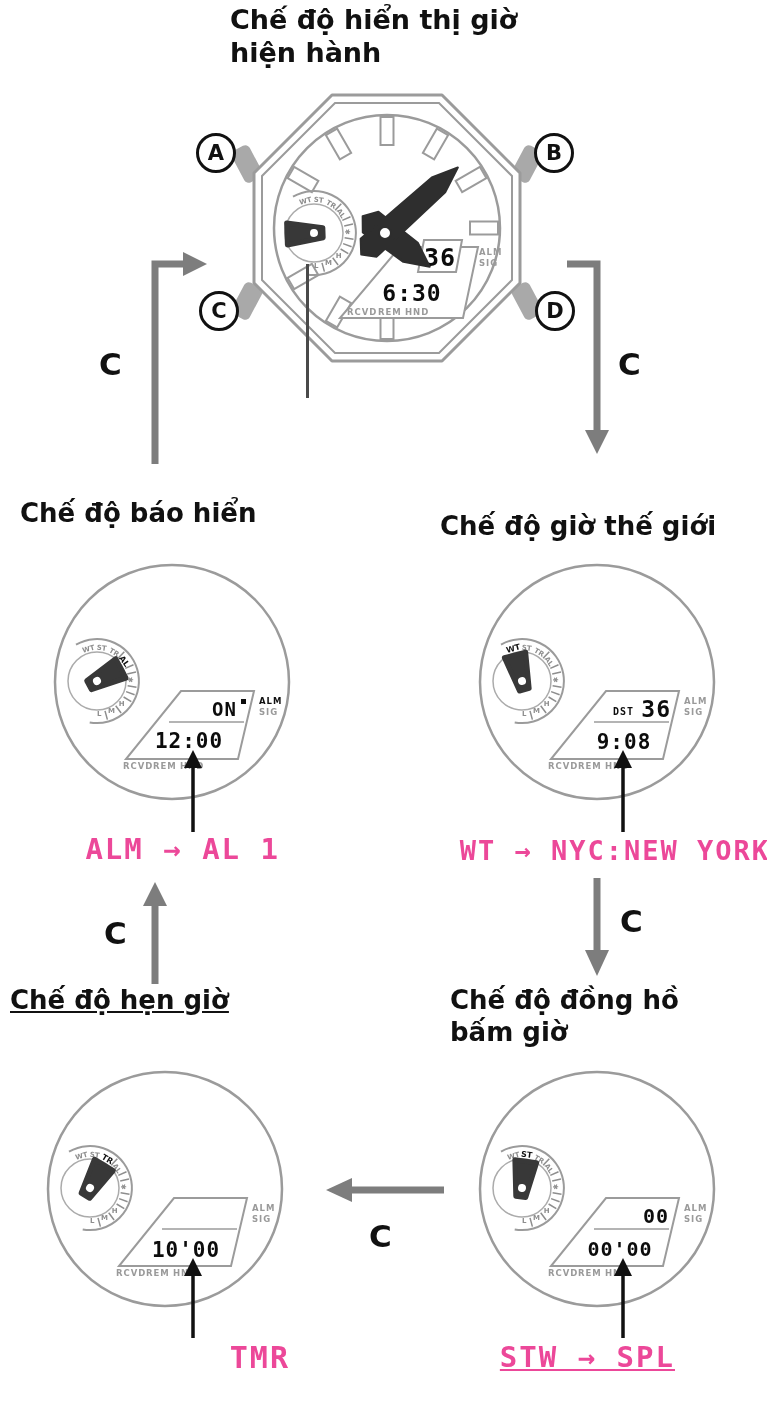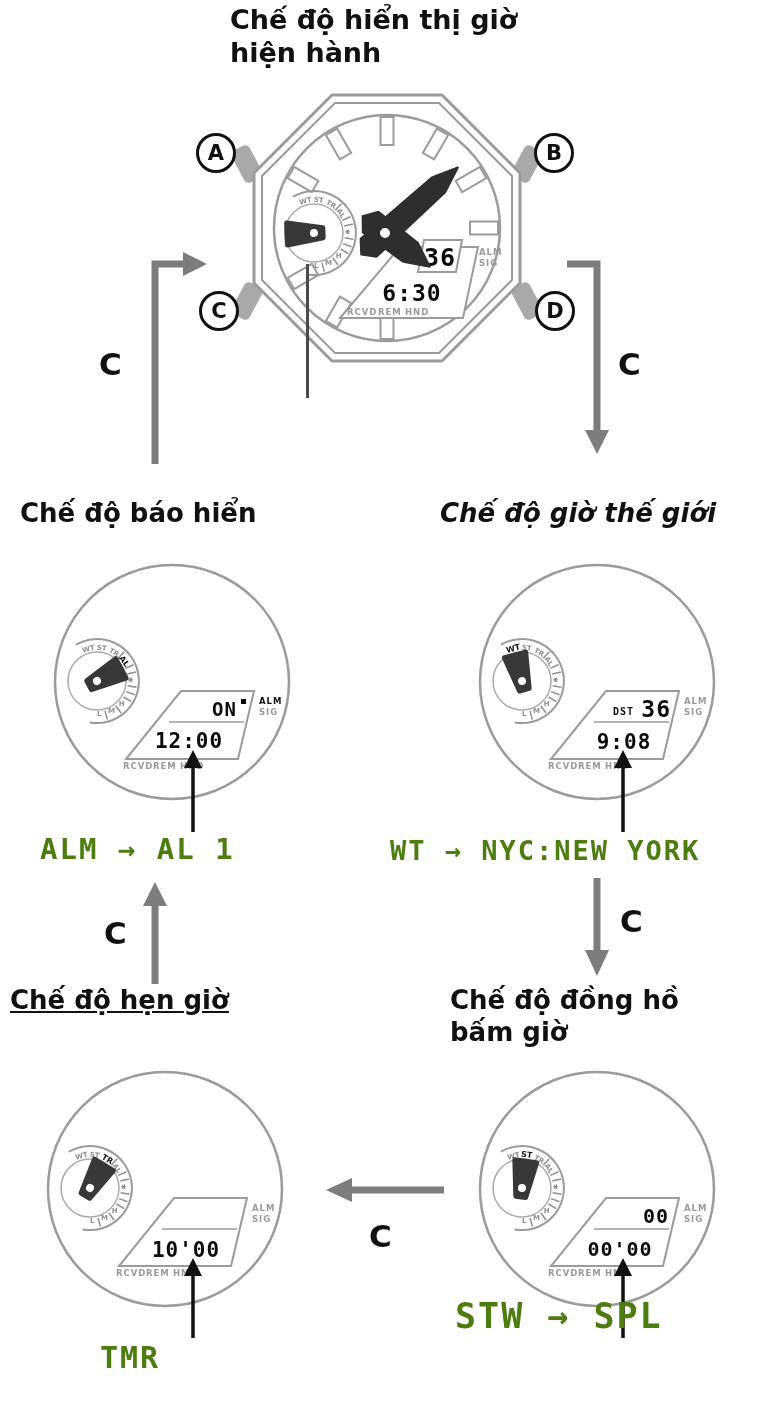--- a/index.html
+++ b/index.html
@@ -1,22 +1,22 @@
 <!DOCTYPE html>
 <html><head>
 <meta charset="utf-8">
 <style>
   html,body{margin:0;padding:0;background:#fff;}
   .stage{position:relative;width:767px;height:1402px;background:#fff;overflow:hidden;
          font-family:"DejaVu Sans",sans-serif;color:#111;}
   .abs{position:absolute;}
   .h{font-size:26px;font-weight:600;color:#111;line-height:1.22;}
   .title{font-size:27px;}
-  .digi{font-family:"DejaVu Sans Mono",monospace;font-weight:bold;color:#4d7c0f;
-        text-align:left;letter-spacing:2px;white-space:nowrap;}
+  .digi{font-family:"DejaVu Sans Mono",monospace;font-weight:bold;color:#ec4899;
+        text-align:right;letter-spacing:2px;white-space:nowrap;}
   .clabel{font-size:31px;font-weight:600;color:#111;}
   .cbtn{width:34px;height:34px;border:3px solid #111;border-radius:50%;
         display:flex;align-items:center;justify-content:center;
         font-size:21px;font-weight:bold;color:#111;background:#fff;}
   .leader{width:3px;background:#4a4a4a;}
   
   .case{fill:#fff;stroke:#9b9b9b;stroke-width:2.5;}
   .case3{fill:#fff;stroke:#9b9b9b;stroke-width:3;stroke-linejoin:round;}
   .lnthin{fill:none;stroke:#9b9b9b;stroke-width:2;}
   .panel{fill:#fff;stroke:#9b9b9b;stroke-width:2;}
@@ -156,21 +156,21 @@
   </svg>
   <div class="abs clabel" style="left:99px;top:346px;">C</div>
 
   <svg class="abs" style="left:557px;top:248px;" width="60" height="212">
     <polyline class="garrow" points="10,16 40,16 40,184"></polyline>
     <polygon class="ghead" points="28,182 52,182 40,206"></polygon>
   </svg>
   <div class="abs clabel" style="left:618px;top:346px;">C</div>
 
   <div class="abs h" style="left:20px;top:498px;width:310px;">Chế độ báo hiển</div>
-  <div class="abs h" style="left:440px;top:498px;width:310px;font-style:italic;">Chế độ giờ thế giới</div>
+  <div class="abs h" style="left:440px;top:511px;width:310px;">Chế độ giờ thế giới</div>
 
   <svg class="abs" style="left:47px;top:557px;" width="250" height="285" viewBox="0 0 250 285">
     <circle class="case" cx="125" cy="125" r="117"></circle>
     <g transform="translate(50,124)">
       <path class="ln" d="M -21 -36.4 A 42 42 0 1 1 -7.3 41.4"></path>
       <path class="tk" d="M21.1 -22.7 L27.3 -29.3 M28.3 -12.6 L36.5 -16.3 M30.2 -7 L39 -9 M30.6 4.8 L39.5 6.2 M29.1 10.6 L37.6 13.7 M26.6 16 L34.3 20.6 M18.7 24.8 L24.1 32 M8 29.9 L10.4 38.6"></path>
       <circle class="disc" r="29"></circle>
       <text class="sdl" transform="rotate(-15)" x="0" y="-31">WT</text>
       <text class="sdl" transform="rotate(8)" x="0" y="-31">ST</text>
       <text class="sdl" transform="rotate(31)" x="0" y="-31">TR</text>
@@ -322,15 +322,15 @@
   <svg class="abs" style="left:178px;top:1256px;" width="30" height="86">
     <line class="barrow" x1="15" y1="82" x2="15" y2="16"></line>
       <polygon class="bhead" points="6,20 24,20 15,2"></polygon>
   </svg>
   <svg class="abs" style="left:608px;top:1256px;" width="30" height="86">
     <line class="barrow" x1="15" y1="82" x2="15" y2="16"></line>
       <polygon class="bhead" points="6,20 24,20 15,2"></polygon>
   </svg>
 
   <div class="abs digi" style="left:100px;top:1340px;width:190px;font-size:30px;">TMR</div>
-  <div class="abs digi" style="left:455px;top:1296px;width:220px;font-size:35px;">STW → SPL</div>
+  <div class="abs digi" style="left:455px;top:1340px;width:220px;font-size:29px;text-decoration:underline;">STW → SPL</div>
 
 </div>
 
 </body></html>

